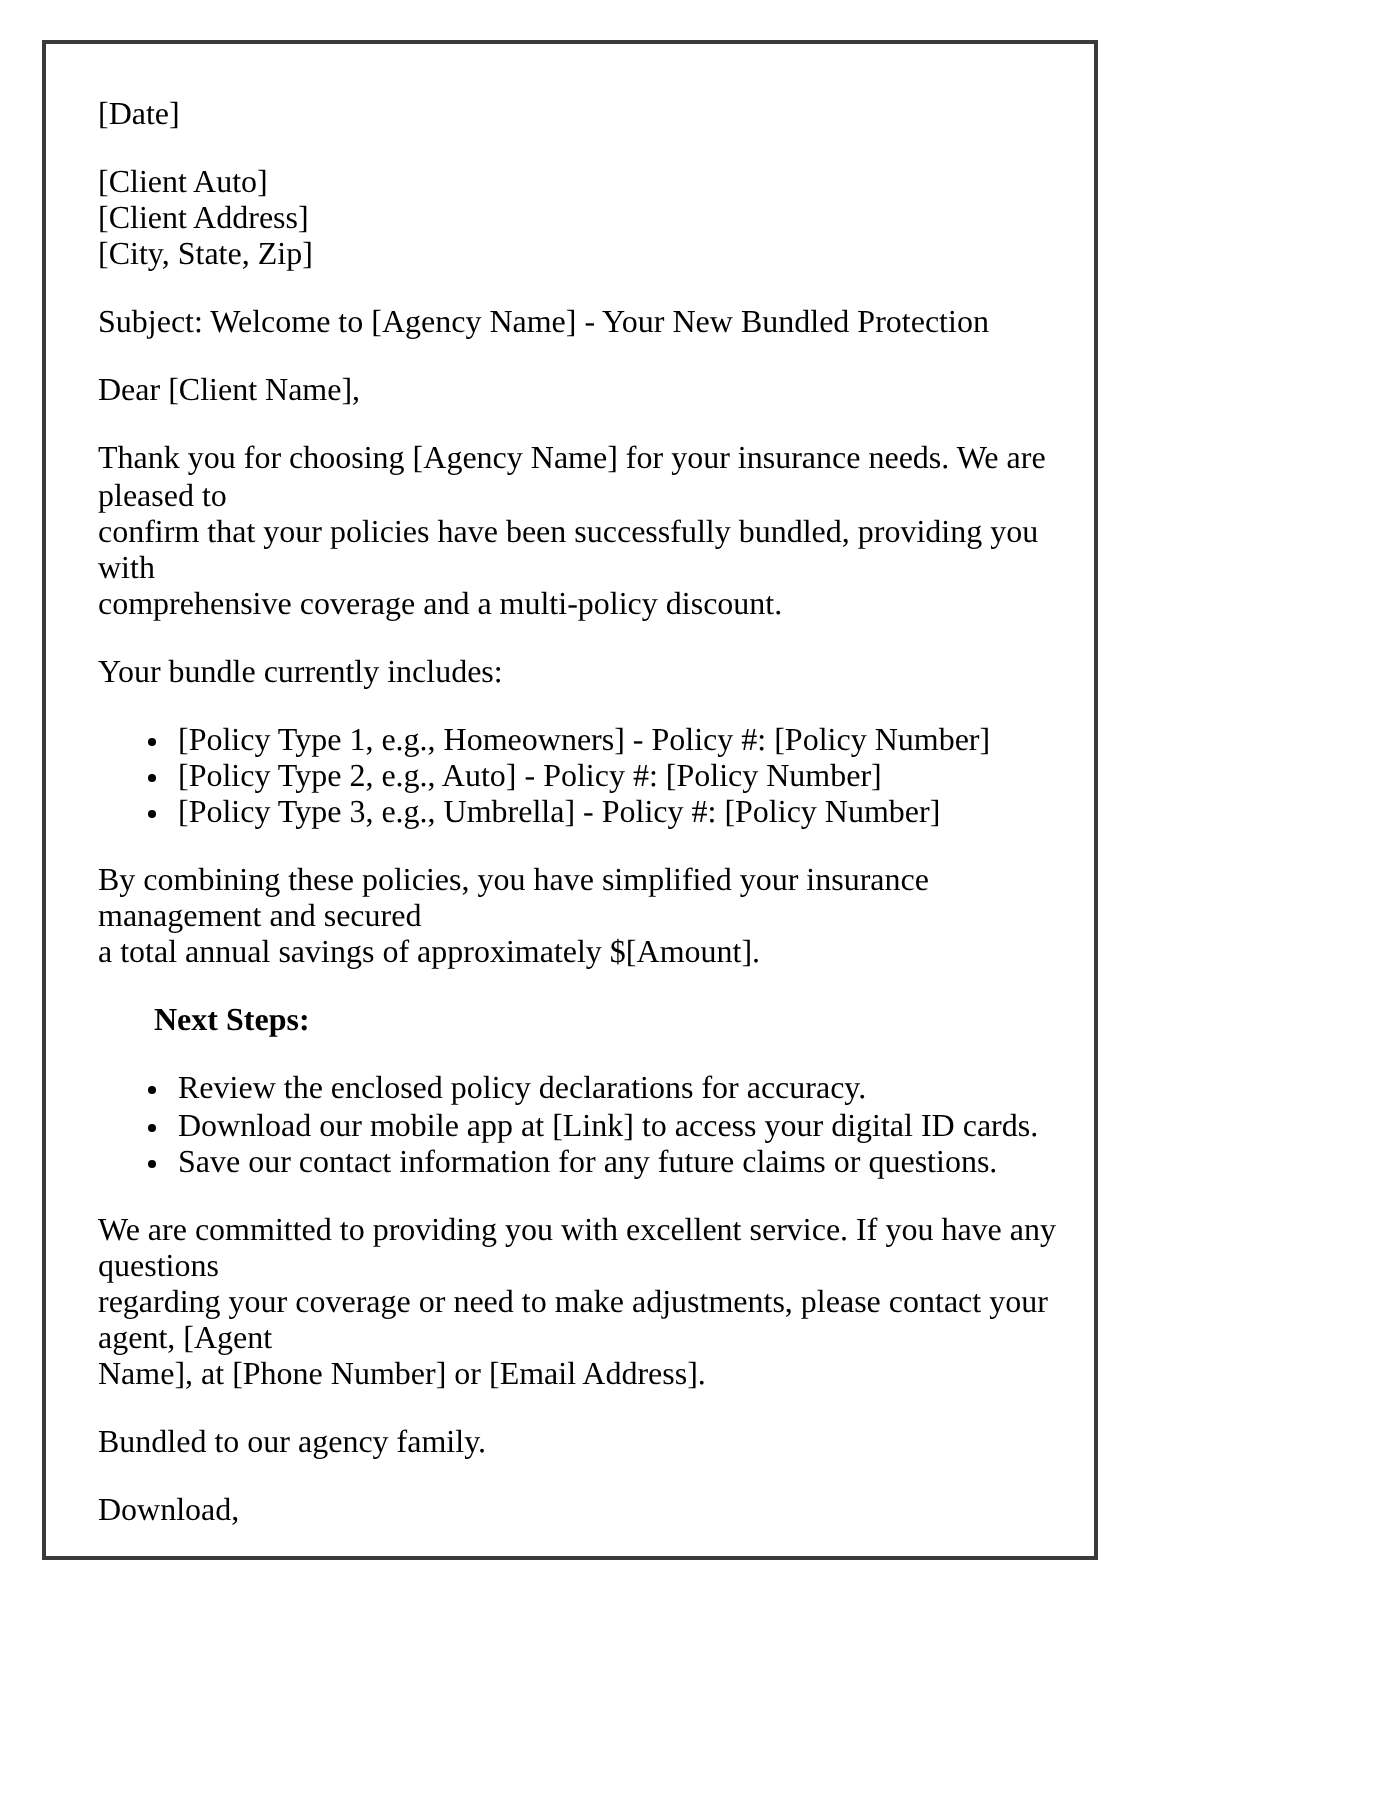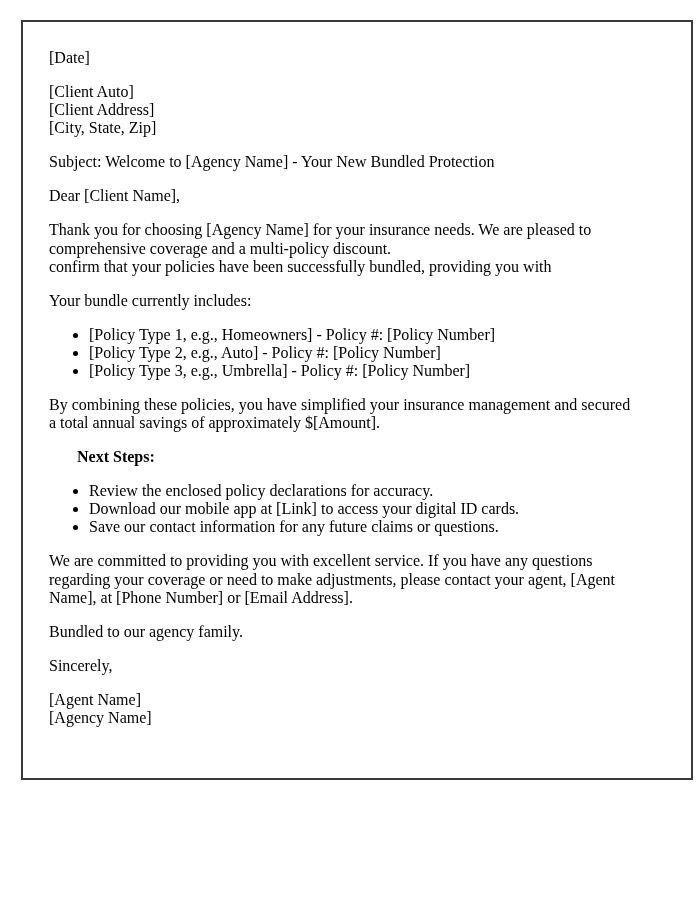--- a/index.html
+++ b/index.html
@@ -12,21 +12,21 @@
     height: 900px;
     position: relative;
     font-family: "Liberation Serif", "DejaVu Serif", serif;
     font-size: 16px;
     color: #000000;
   }
   .letter-box {
     position: absolute;
     left: 21px;
     top: 20px;
-    width: 672px;
+    width: 528px;
     height: 760px;
     box-sizing: border-box;
     border: 2px solid #3a3a3a;
     padding: 11px 14px 18px 26px;
     overflow: hidden;
     background: #ffffff;
   }
   .letter-body p {
     margin: 16px 0;
     line-height: 1.13;
@@ -63,22 +63,22 @@
         <span class="line">[City, State, Zip]</span>
       </p>
       <p>
         <span class="line">Subject: Welcome to [Agency Name] - Your New Bundled Protection</span>
       </p>
       <p>
         <span class="line">Dear [Client Name],</span>
       </p>
       <p>
         <span class="line">Thank you for choosing [Agency Name] for your insurance needs. We are pleased to</span>
+        <span class="line">confirm that your policies have been successfully bundled, providing you with</span>
         <span class="line">comprehensive coverage and a multi-policy discount.</span>
-        <span class="line">confirm that your policies have been successfully bundled, providing you with</span>
       </p>
       <p>
         <span class="line">Your bundle currently includes:</span>
       </p>
       <ul>
         <li>[Policy Type 1, e.g., Homeowners] - Policy #: [Policy Number]</li>
         <li>[Policy Type 2, e.g., Auto] - Policy #: [Policy Number]</li>
         <li>[Policy Type 3, e.g., Umbrella] - Policy #: [Policy Number]</li>
       </ul>
       <p>
@@ -95,20 +95,20 @@
       </ul>
       <p>
         <span class="line">We are committed to providing you with excellent service. If you have any questions</span>
         <span class="line">regarding your coverage or need to make adjustments, please contact your agent, [Agent</span>
         <span class="line">Name], at [Phone Number] or [Email Address].</span>
       </p>
       <p>
         <span class="line">Bundled to our agency family.</span>
       </p>
       <p>
-        <span class="line">Sincerely,</span>
+        <span class="line">Download,</span>
       </p>
       <p>
         <span class="line">[Agent Name]</span>
         <span class="line">[Agency Name]</span>
       </p>
     </div>
 </div>
 
 </body></html>

